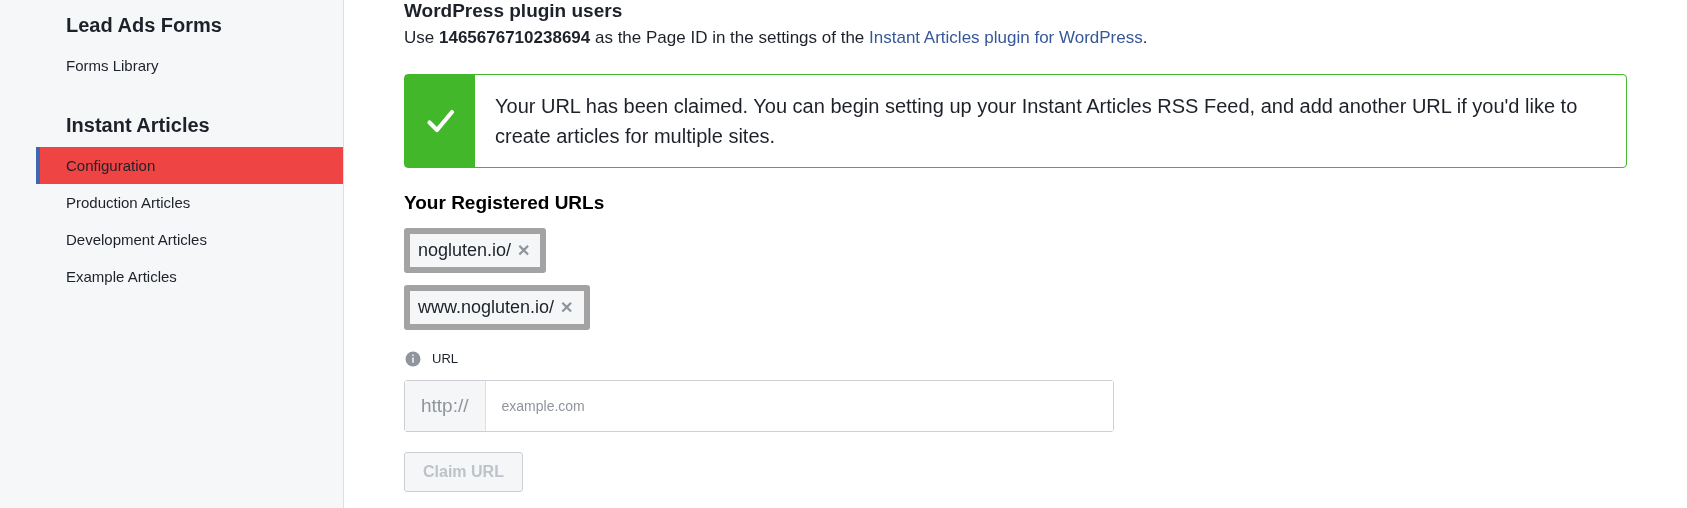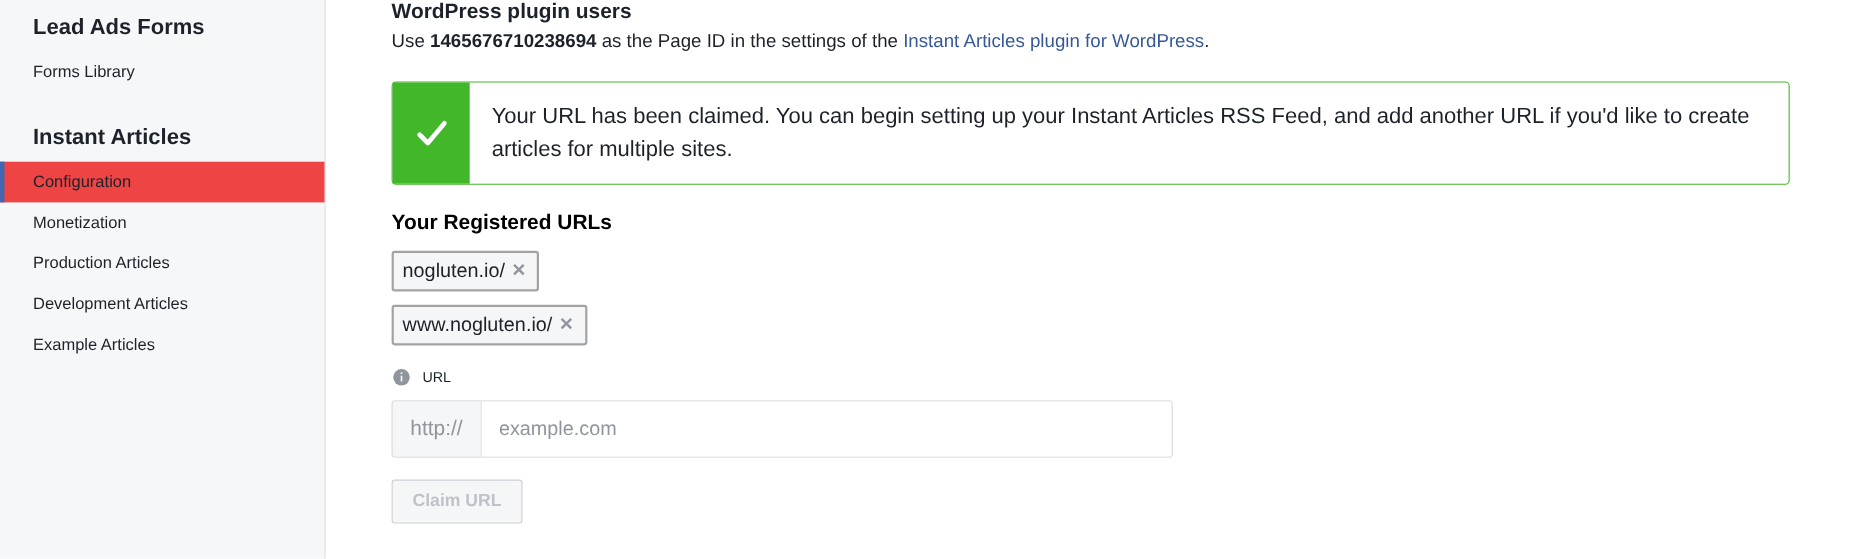--- a/index.html
+++ b/index.html
@@ -14,24 +14,25 @@
       background: #fff;
       width: 1687px;
       height: 508px;
       overflow: hidden;
     }
     .layout {
       display: flex;
       height: 100%;
     }
     .sidebar {
-      width: 296px;
+      width: 344px;
       background: #f6f7f9;
       border-right: 1px solid #dddfe2;
       padding-top: 0;
+      padding-left: 36px;
     }
     .sidebar-section-title {
       font-size: 20px;
       font-weight: bold;
       color: #1d2129;
       padding: 10px 30px;
     }
     .sidebar-item {
       font-size: 15px;
       color: #1d2129;
@@ -92,21 +93,21 @@
     }
     .registered-heading {
       font-size: 19px;
       font-weight: bold;
       color: #000000;
       margin-bottom: 14px;
     }
     .url-chip {
       display: inline-flex;
       align-items: center;
-      border: 2px solid #a3a3a3;
+      border: 6px solid #a3a3a3;
       background: #f5f6f7;
       border-radius: 3px;
       padding: 6px 8px;
       font-size: 18px;
       color: #1d2129;
       margin-bottom: 12px;
     }
     .url-chip-text {
       margin-right: 4px;
     }
@@ -154,21 +155,21 @@
       display: flex;
       align-items: center;
       font-size: 19px;
       color: #90949c;
     }
     .url-input {
       flex: 1;
       border: none;
       outline: none;
       padding: 0 16px;
-      font-size: 18px;
+      font-size: 14px;
       color: #8b5cf6;
     }
     .url-input::placeholder {
       color: #90949c;
     }
     .claim-button {
       background: #f5f6f7;
       border: 1px solid #ccd0d5;
       border-radius: 3px;
       padding: 10px 18px;
@@ -188,21 +189,20 @@
   <div class="sidebar">
     <div class="spacer-top"></div>
 
     <div class="sidebar-section-title">Lead Ads Forms</div>
     <div class="sidebar-item">Forms Library</div>
 
     <div style="height:20px"></div>
 
     <div class="sidebar-section-title">Instant Articles</div>
     <div class="sidebar-item active">Configuration</div>
-    <div class="sidebar-item">Monetization</div>
     <div class="sidebar-item">Production Articles</div>
     <div class="sidebar-item">Development Articles</div>
     <div class="sidebar-item">Example Articles</div>
   </div>
 
   <div class="main">
     <div class="wp-heading">WordPress plugin users</div>
     <div class="wp-text">
       <span>Use </span><span class="bold">1465676710238694</span><span> as the Page ID in the settings of the </span><span class="link">Instant Articles plugin for WordPress</span><span>.</span>
     </div>

